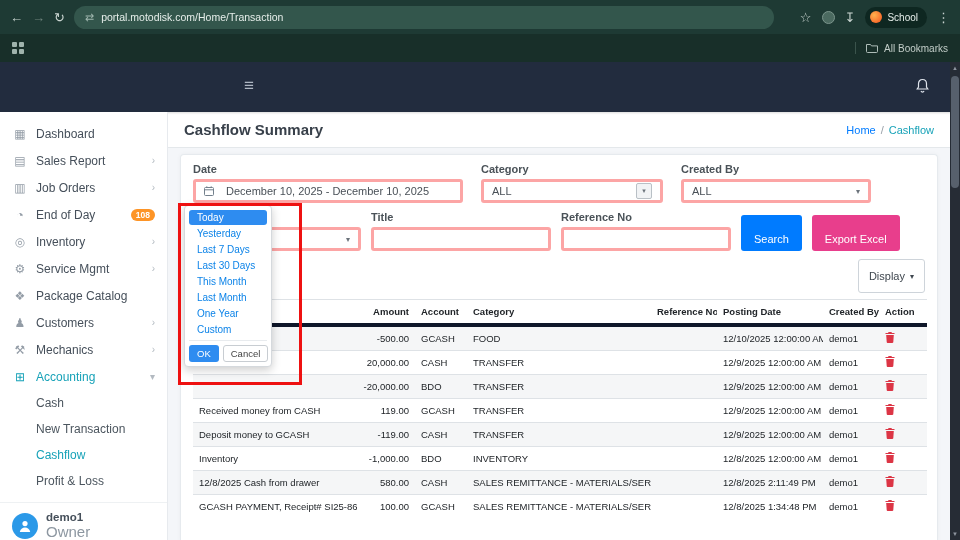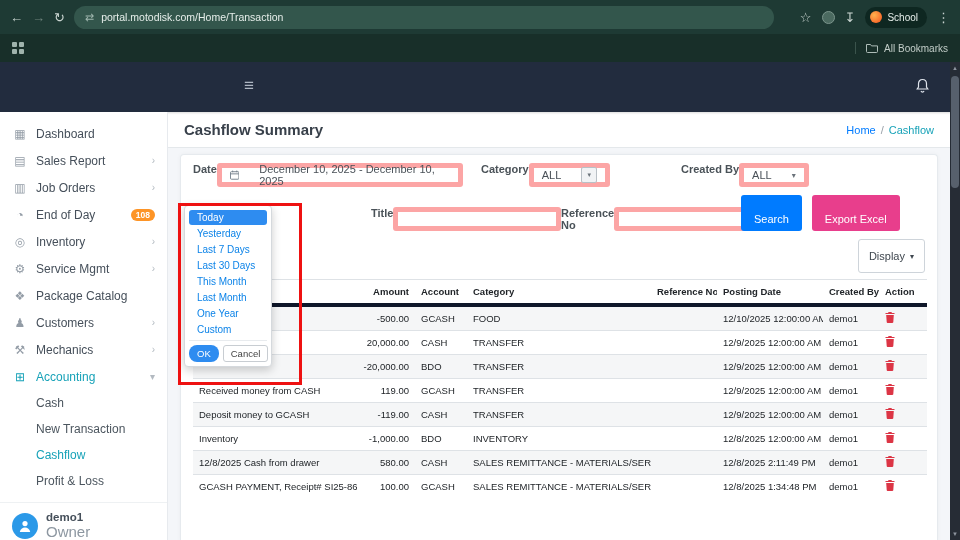--- a/index.html
+++ b/index.html
@@ -48,23 +48,23 @@
 .main{position:absolute;left:168px;top:112px;width:782px;height:428px;background:#f4f6f9;overflow:hidden}
 .content-header{height:36px;background:#fff;border-bottom:1px solid #e4e8eb;display:flex;align-items:center;justify-content:space-between;padding:0 16px}
 .page-title{font-size:15px;font-weight:700;color:#38404a}
 .breadcrumb{font-size:11px;display:flex;gap:5px}
 .bc-home{color:#007bff;cursor:pointer}
 .bc-sep{color:#98a0a8}
 .bc-cur{color:#17a2b8}
 .card{position:absolute;left:12px;right:12px;top:42px;bottom:-2px;background:#fff;border:1px solid #e6eaee;border-bottom:none;border-radius:4px 4px 0 0;padding:8px 12px;box-shadow:0 0 4px rgba(0,0,0,.04)}
 .frow{display:flex;gap:18px}
 .frow2{display:flex;gap:10px;margin-top:8px;align-items:flex-end}
-.fgroup{display:flex;flex-direction:row}
+.fgroup{display:flex;flex-direction:column}
 .flabel{font-size:11px;font-weight:700;color:#4a5258;margin-bottom:3px;height:13px}
-.fctrl{height:24px;border:5px solid #fca5a5;border-radius:3px;background:#fff;display:flex;align-items:center;padding:0 8px;font-size:11px;color:#495057;gap:20px;cursor:pointer}
+.fctrl{height:24px;border:3px solid #fca5a5;border-radius:3px;background:#fff;display:flex;align-items:center;padding:0 8px;font-size:11px;color:#495057;gap:12px;cursor:pointer}
 input.fctrl{cursor:text;font-family:inherit}
 .w-date{width:270px}.w-cat{width:182px}.w-created{width:190px}
 .w-acct{width:168px}.w-title{width:180px}.w-ref{width:170px}
 .caret-right{margin-left:auto;font-size:8px;color:#6b737b}
 .cat-addon{margin-left:auto;width:16px;height:16px;border:1px solid #b9c0c6;background:#f1f3f5;border-radius:2px;display:flex;align-items:center;justify-content:center;font-size:7px;color:#6b737b}
 .btn{height:24px;border:none;border-radius:3px;font-size:11px;color:#fff;padding:18px 13px;cursor:pointer;font-family:inherit}
 .btn-search{background:#007bff}
 .btn-export{background:#e83e8c}
 .tools{display:flex;justify-content:flex-end;margin:8px 0 6px}
 .btn-display{height:23px;background:#fff;border:1px solid #ced4da;border-radius:3px;font-size:11px;color:#3f474f;padding:16px 10px;display:flex;align-items:center;gap:5px;cursor:pointer;font-family:inherit}
@@ -75,21 +75,21 @@
 td{padding:5px 6px;border-top:1px solid #dee2e6;white-space:nowrap;overflow:hidden}
 tbody tr:nth-child(odd){background:#f5f6f7}
 .num{text-align:right}
 .trash-btn{background:none;border:none;cursor:pointer;padding:0;line-height:0}
 
 
 .daterange-popup{position:absolute;left:184px;top:205px;width:88px;background:#fff;border:1px solid #d5d9dd;border-radius:4px;box-shadow:0 3px 10px rgba(0,0,0,.2);padding:4px;z-index:40}
 .dr-item{font-size:10px;color:#0c83e8;padding:0 8px;height:15px;border-radius:3px;margin-bottom:1px;cursor:pointer;display:flex;align-items:center}
 .dr-item.selected{background:#2e8cf0;color:#fff}
 .dr-buttons{display:flex;gap:4px;border-top:1px solid #e8ebee;margin-top:3px;padding-top:4px}
-.btn-ok{background:#2e8cf0;color:#fff;border:none;border-radius:8px;font-size:9.5px;padding:0 8px;cursor:pointer;font-family:inherit}
+.btn-ok{background:#2e8cf0;color:#fff;border:none;border-radius:3px;font-size:9.5px;padding:0 8px;cursor:pointer;font-family:inherit}
 .btn-cancel{background:#fff;color:#444;border:1px solid #c8cdd2;border-radius:3px;font-size:9.5px;padding:2px 7px;cursor:pointer;font-family:inherit}
 
 
 .red-box{position:absolute;left:178px;top:203px;width:124px;height:182px;border:3px solid #ee1111;z-index:45;pointer-events:none}
 
 
 .scrollbar{position:absolute;right:0;top:62px;width:10px;height:478px;background:#262c35;z-index:50;display:flex;flex-direction:column;align-items:center}
 .sb-arrow{font-size:6px;color:#8d949e;height:12px;display:flex;align-items:center;cursor:pointer}
 .sb-thumb{width:8px;height:112px;background:#57606c;border-radius:4px;margin-top:2px;cursor:grab}
 .sb-arrow.down{margin-top:auto}

